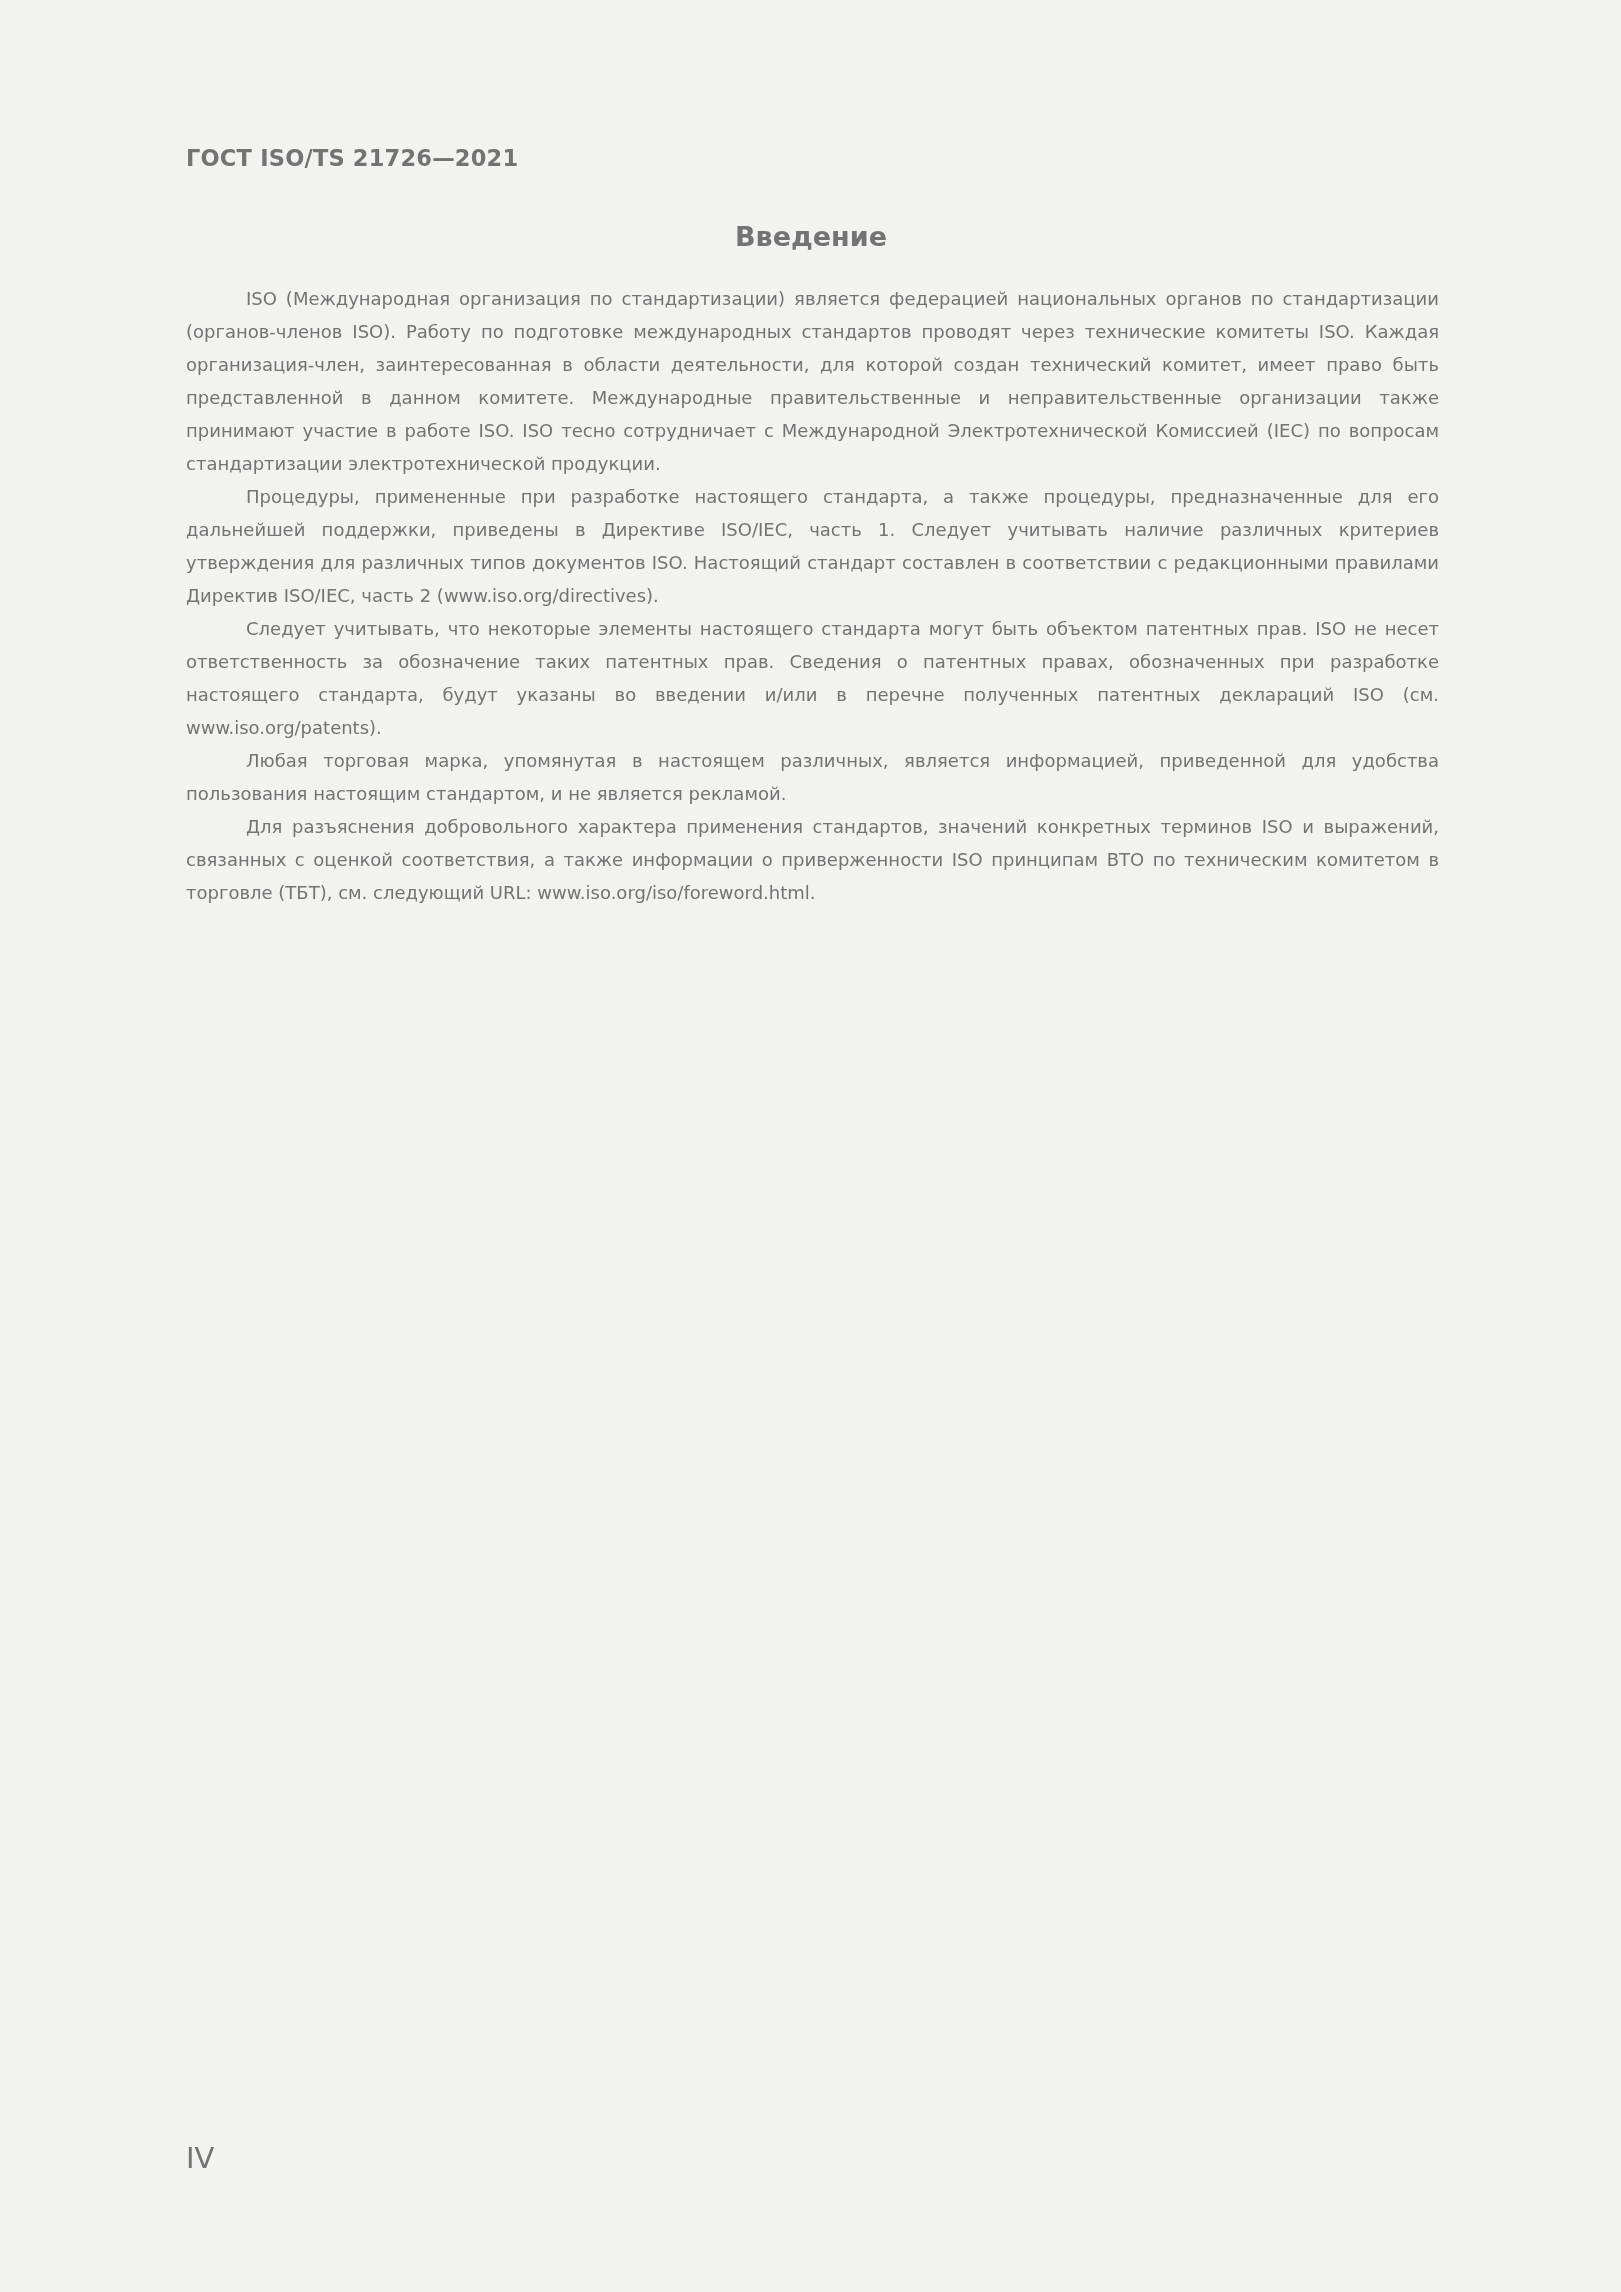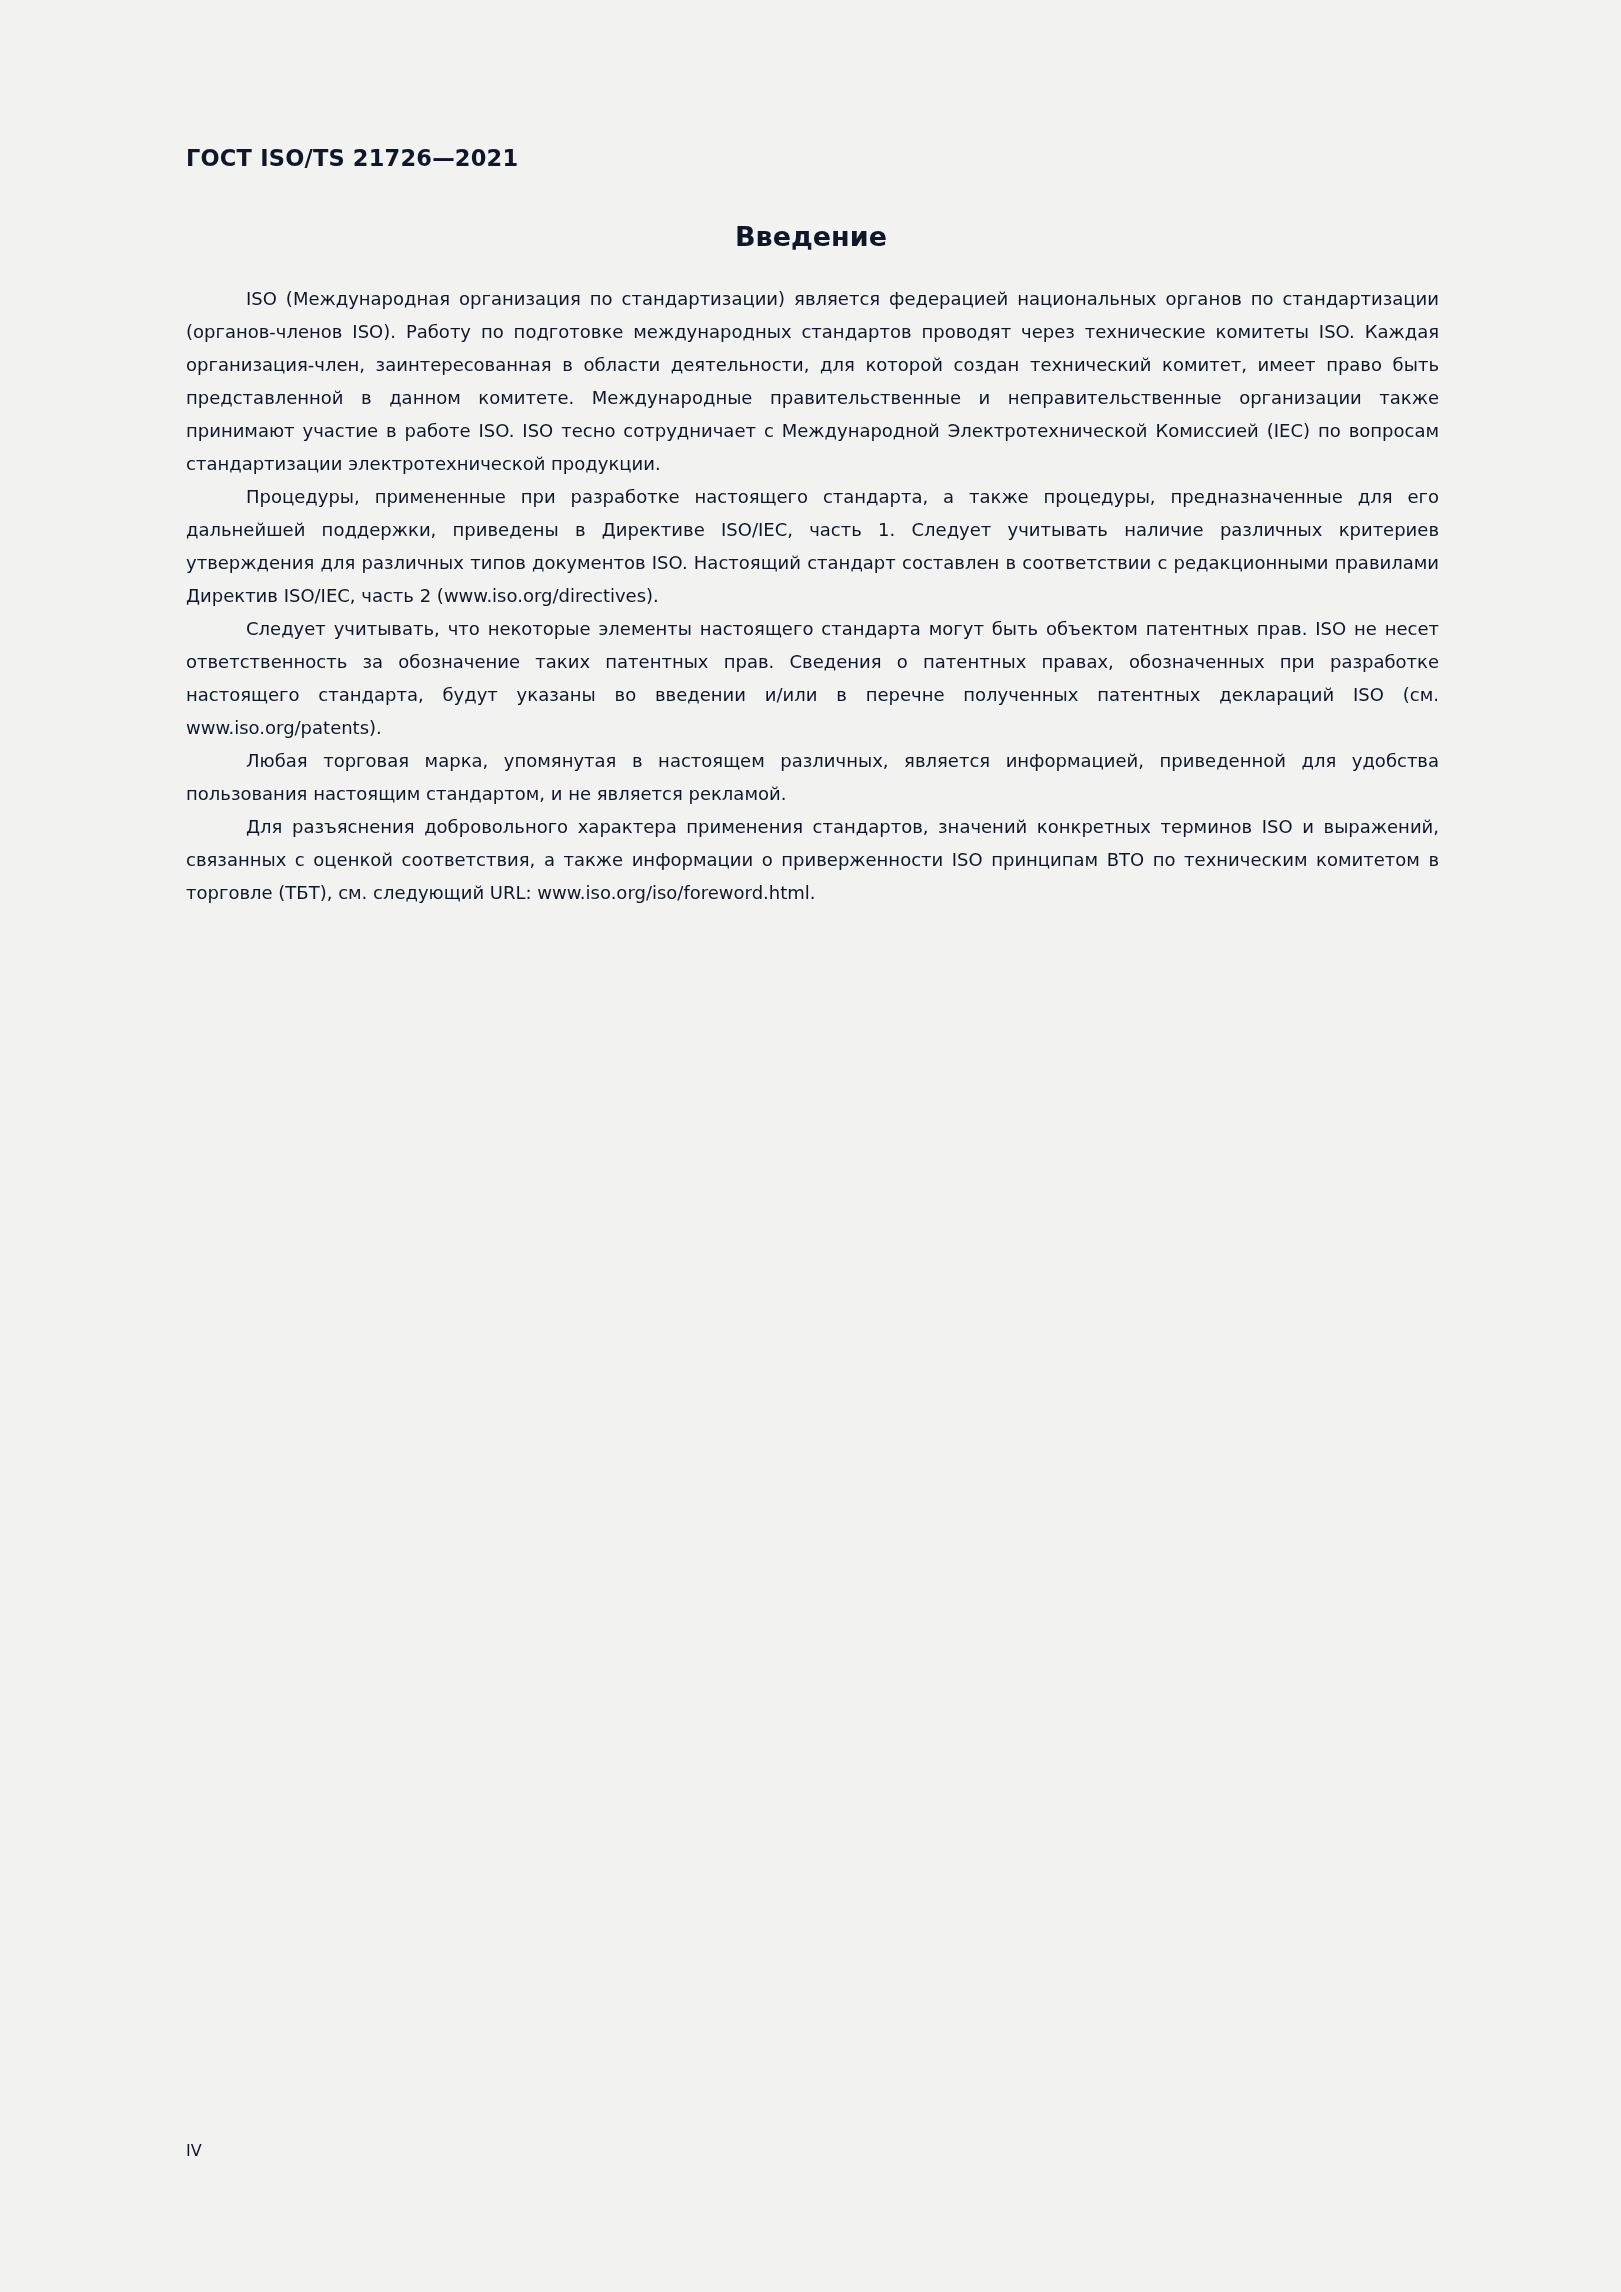--- a/index.html
+++ b/index.html
@@ -6,21 +6,21 @@
     margin: 0;
     padding: 0;
     background: #ffffff;
   }
   .page {
     position: relative;
     width: 1621px;
     height: 2293px;
     background: #f2f2f0;
     font-family: "DejaVu Sans", sans-serif;
-    color: #0f172a;
+    color: #737373;
     box-sizing: border-box;
     overflow: hidden;
   }
   .sheet {
     position: absolute;
     left: 0;
     top: 0;
     width: 1621px;
     height: 2293px;
     background: #f2f2f0;
@@ -54,21 +54,21 @@
     text-justify: inter-word;
   }
   .body-text p {
     margin: 0;
     text-indent: 60px;
   }
   .page-number {
     position: absolute;
     left: 186px;
     top: 2141px;
-    font-size: 16px;
+    font-size: 29px;
   }
 </style>
 </head>
 <body>
 
 <div class="page">
   <div class="sheet">
 
     <div class="header">ГОСТ ISO/TS 21726—2021</div>
 

